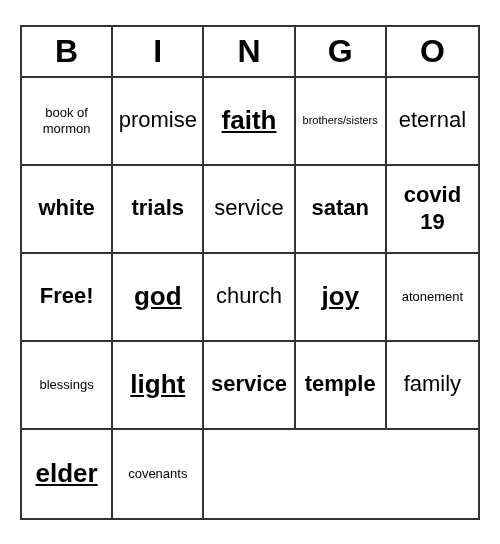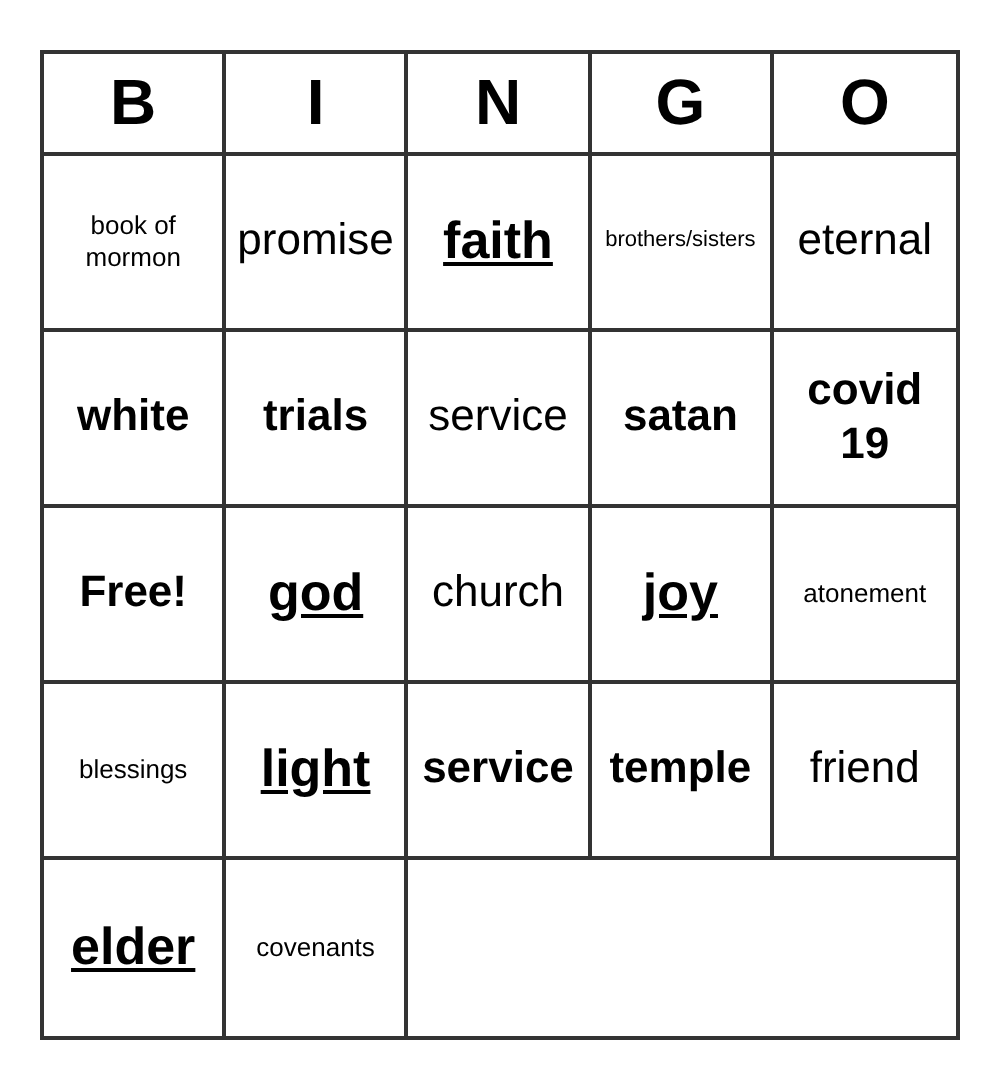--- a/index.html
+++ b/index.html
@@ -124,21 +124,21 @@
       <div class="bingo-cell">
         <span class="cell-text size-xl">light</span>
       </div>
       <div class="bingo-cell">
         <span class="cell-text size-lg">service</span>
       </div>
       <div class="bingo-cell">
         <span class="cell-text size-lg">temple</span>
       </div>
       <div class="bingo-cell">
-        <span class="cell-text size-md">friend</span>
+        <span class="cell-text size-md">family</span>
       </div>
       <div class="bingo-cell">
         <span class="cell-text size-xl">elder</span>
       </div>
       <div class="bingo-cell">
         <span class="cell-text size-sm">covenants</span>
       </div>
     </div>
 </div>
 

